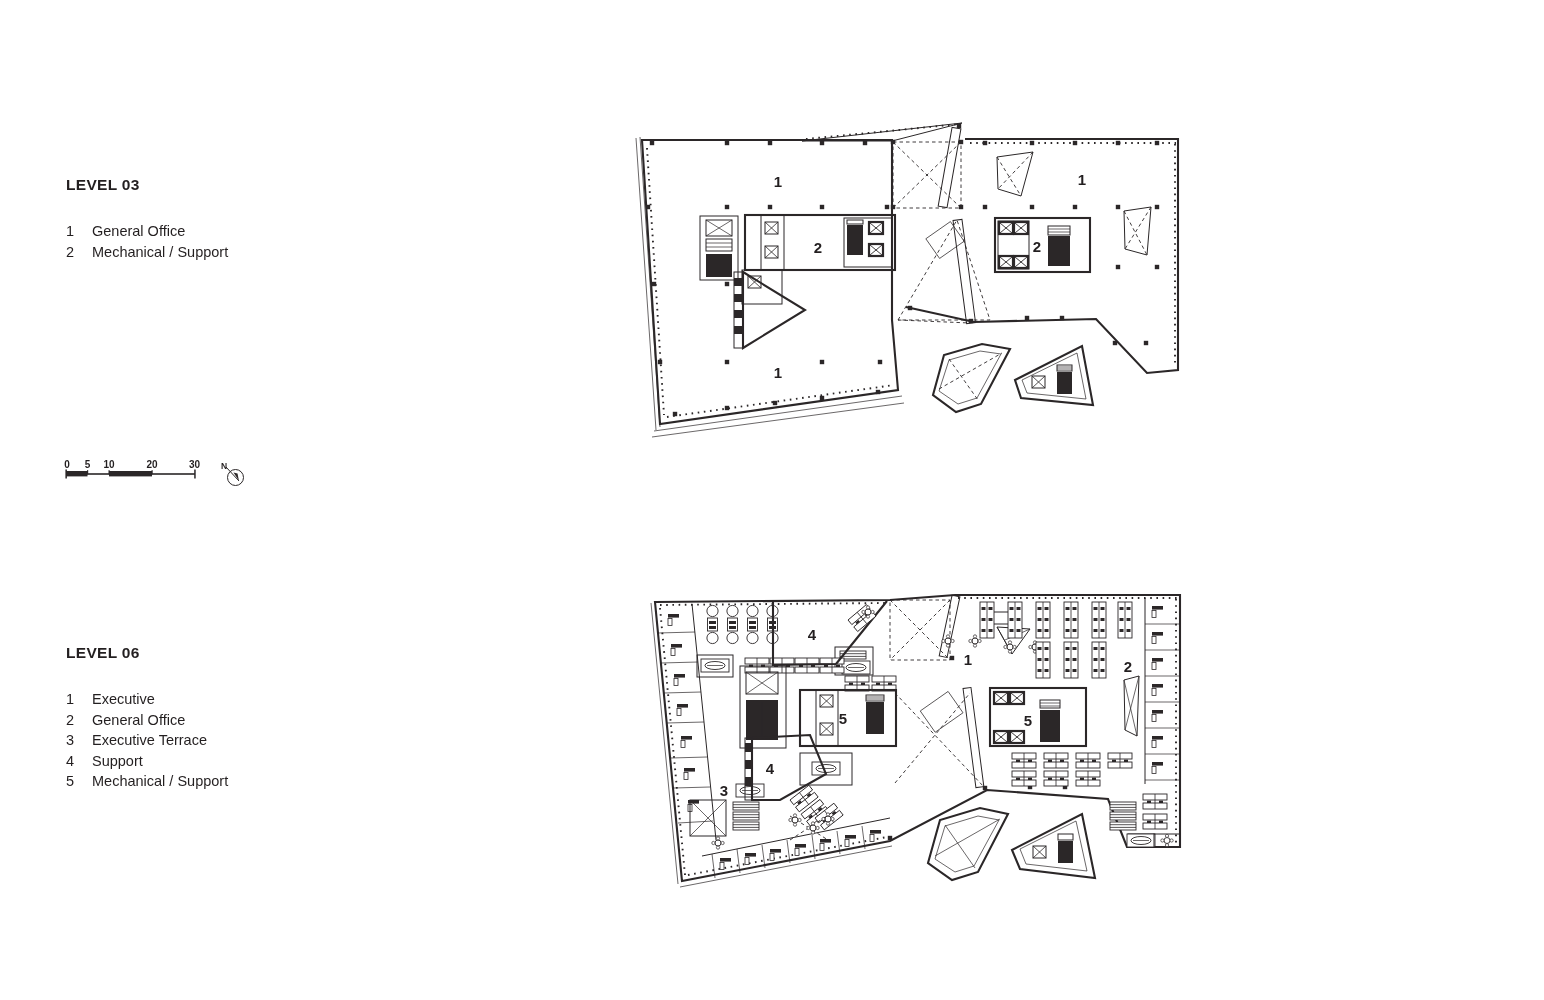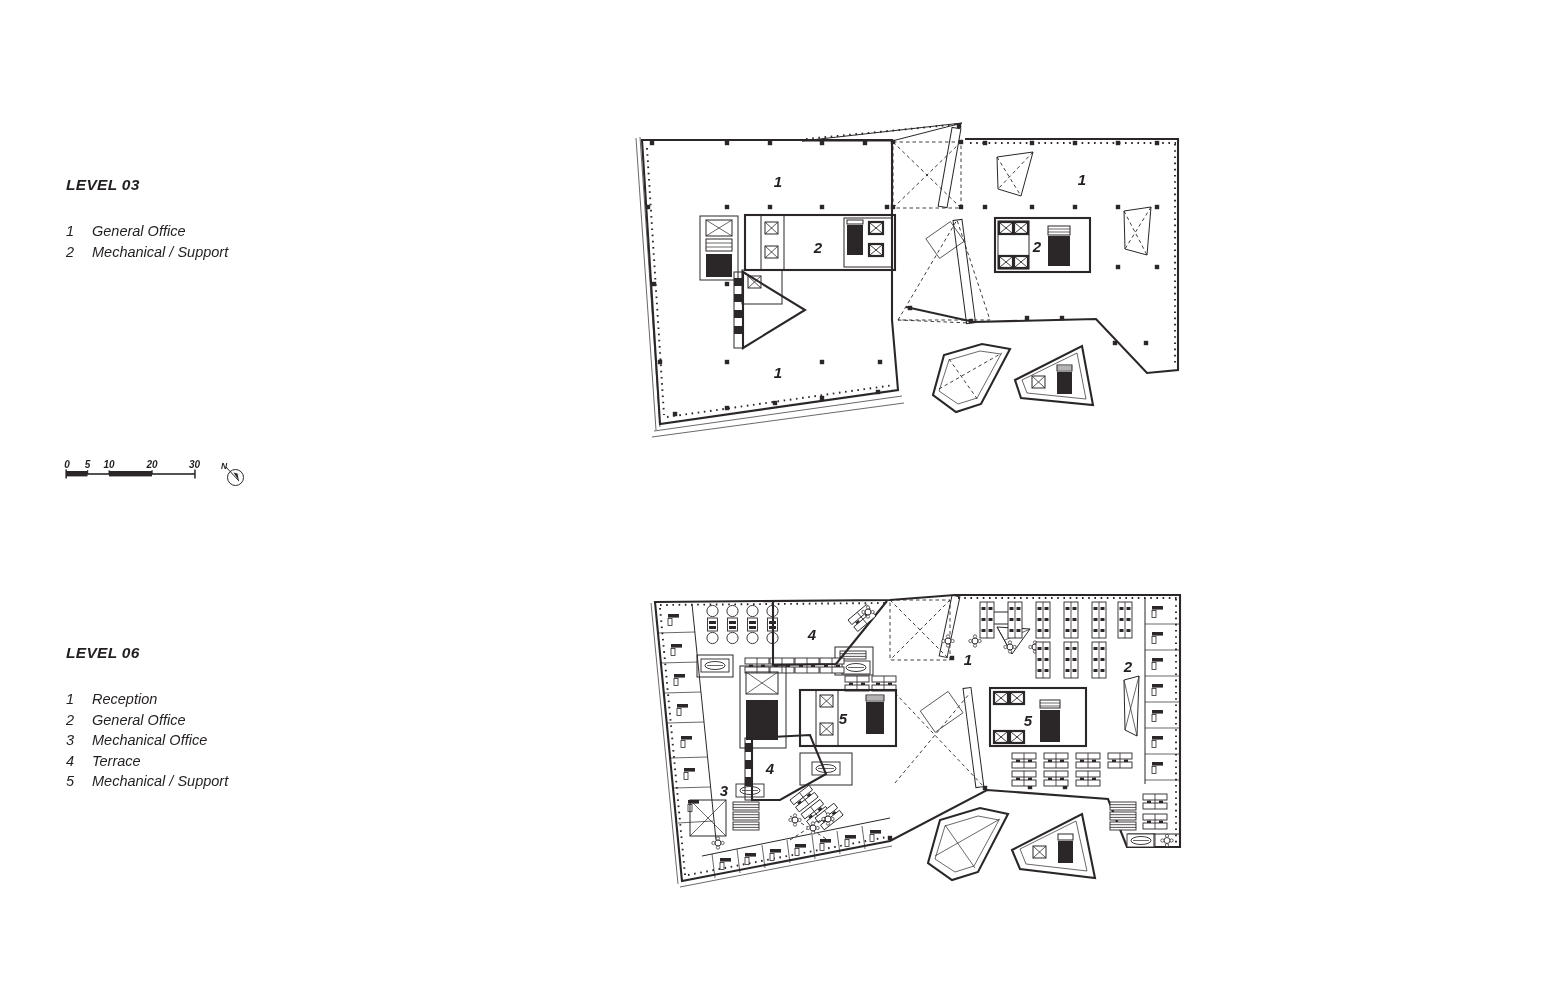--- a/index.html
+++ b/index.html
@@ -1,17 +1,17 @@
 <!DOCTYPE html>
 <html><head>
 <meta charset="utf-8">
 <style>
   html,body{margin:0;padding:0;background:#fff;}
   body{width:1544px;height:1000px;font-family:"Liberation Sans",sans-serif;color:#231f20;}
-  .sheet{position:relative;width:1544px;height:1000px;background:#fff;overflow:hidden;font-style:italic;}
+  .sheet{position:relative;width:1544px;height:1000px;background:#fff;overflow:hidden;}
   .legend{position:absolute;}
   .legend h2{margin:0;font-size:15.5px;font-weight:700;letter-spacing:.3px;}
   .legend .rows{margin-top:27px;}
   .legend .row{display:flex;font-size:14.5px;line-height:20.6px;font-weight:400;}
   .legend .num{width:26px;flex:0 0 26px;}
   .figure{position:absolute;}
   svg{display:block;color:#2b2728;}
   .ln{stroke:#2b2728;fill:none;stroke-width:1;}
   .w2{stroke-width:2.1;}
   .thin{stroke-width:.7;}
@@ -134,33 +134,33 @@
       <line class="ln" x1="8" y1="8" x2="21" y2="22" stroke-width="1.5"></line>
       <polygon class="blk" points="21,22 15.5,13.5 19.5,14.5"></polygon>
     </svg>
   </div>
 
   <section class="legend" style="left:66px;top:644px;">
     <h2>LEVEL 06</h2>
     <div class="rows">
       <div class="row">
         <span class="num">1</span>
-        <span>Reception</span>
+        <span>Executive</span>
       </div>
       <div class="row">
         <span class="num">2</span>
         <span>General Office</span>
       </div>
       <div class="row">
         <span class="num">3</span>
-        <span>Mechanical Office</span>
+        <span>Executive Terrace</span>
       </div>
       <div class="row">
         <span class="num">4</span>
-        <span>Terrace</span>
+        <span>Support</span>
       </div>
       <div class="row">
         <span class="num">5</span>
         <span>Mechanical / Support</span>
       </div>
     </div>
   </section>
 
   <div class="figure" style="left:630px;top:112px;">
   <svg width="560" height="335" viewBox="0 0 560 335">

